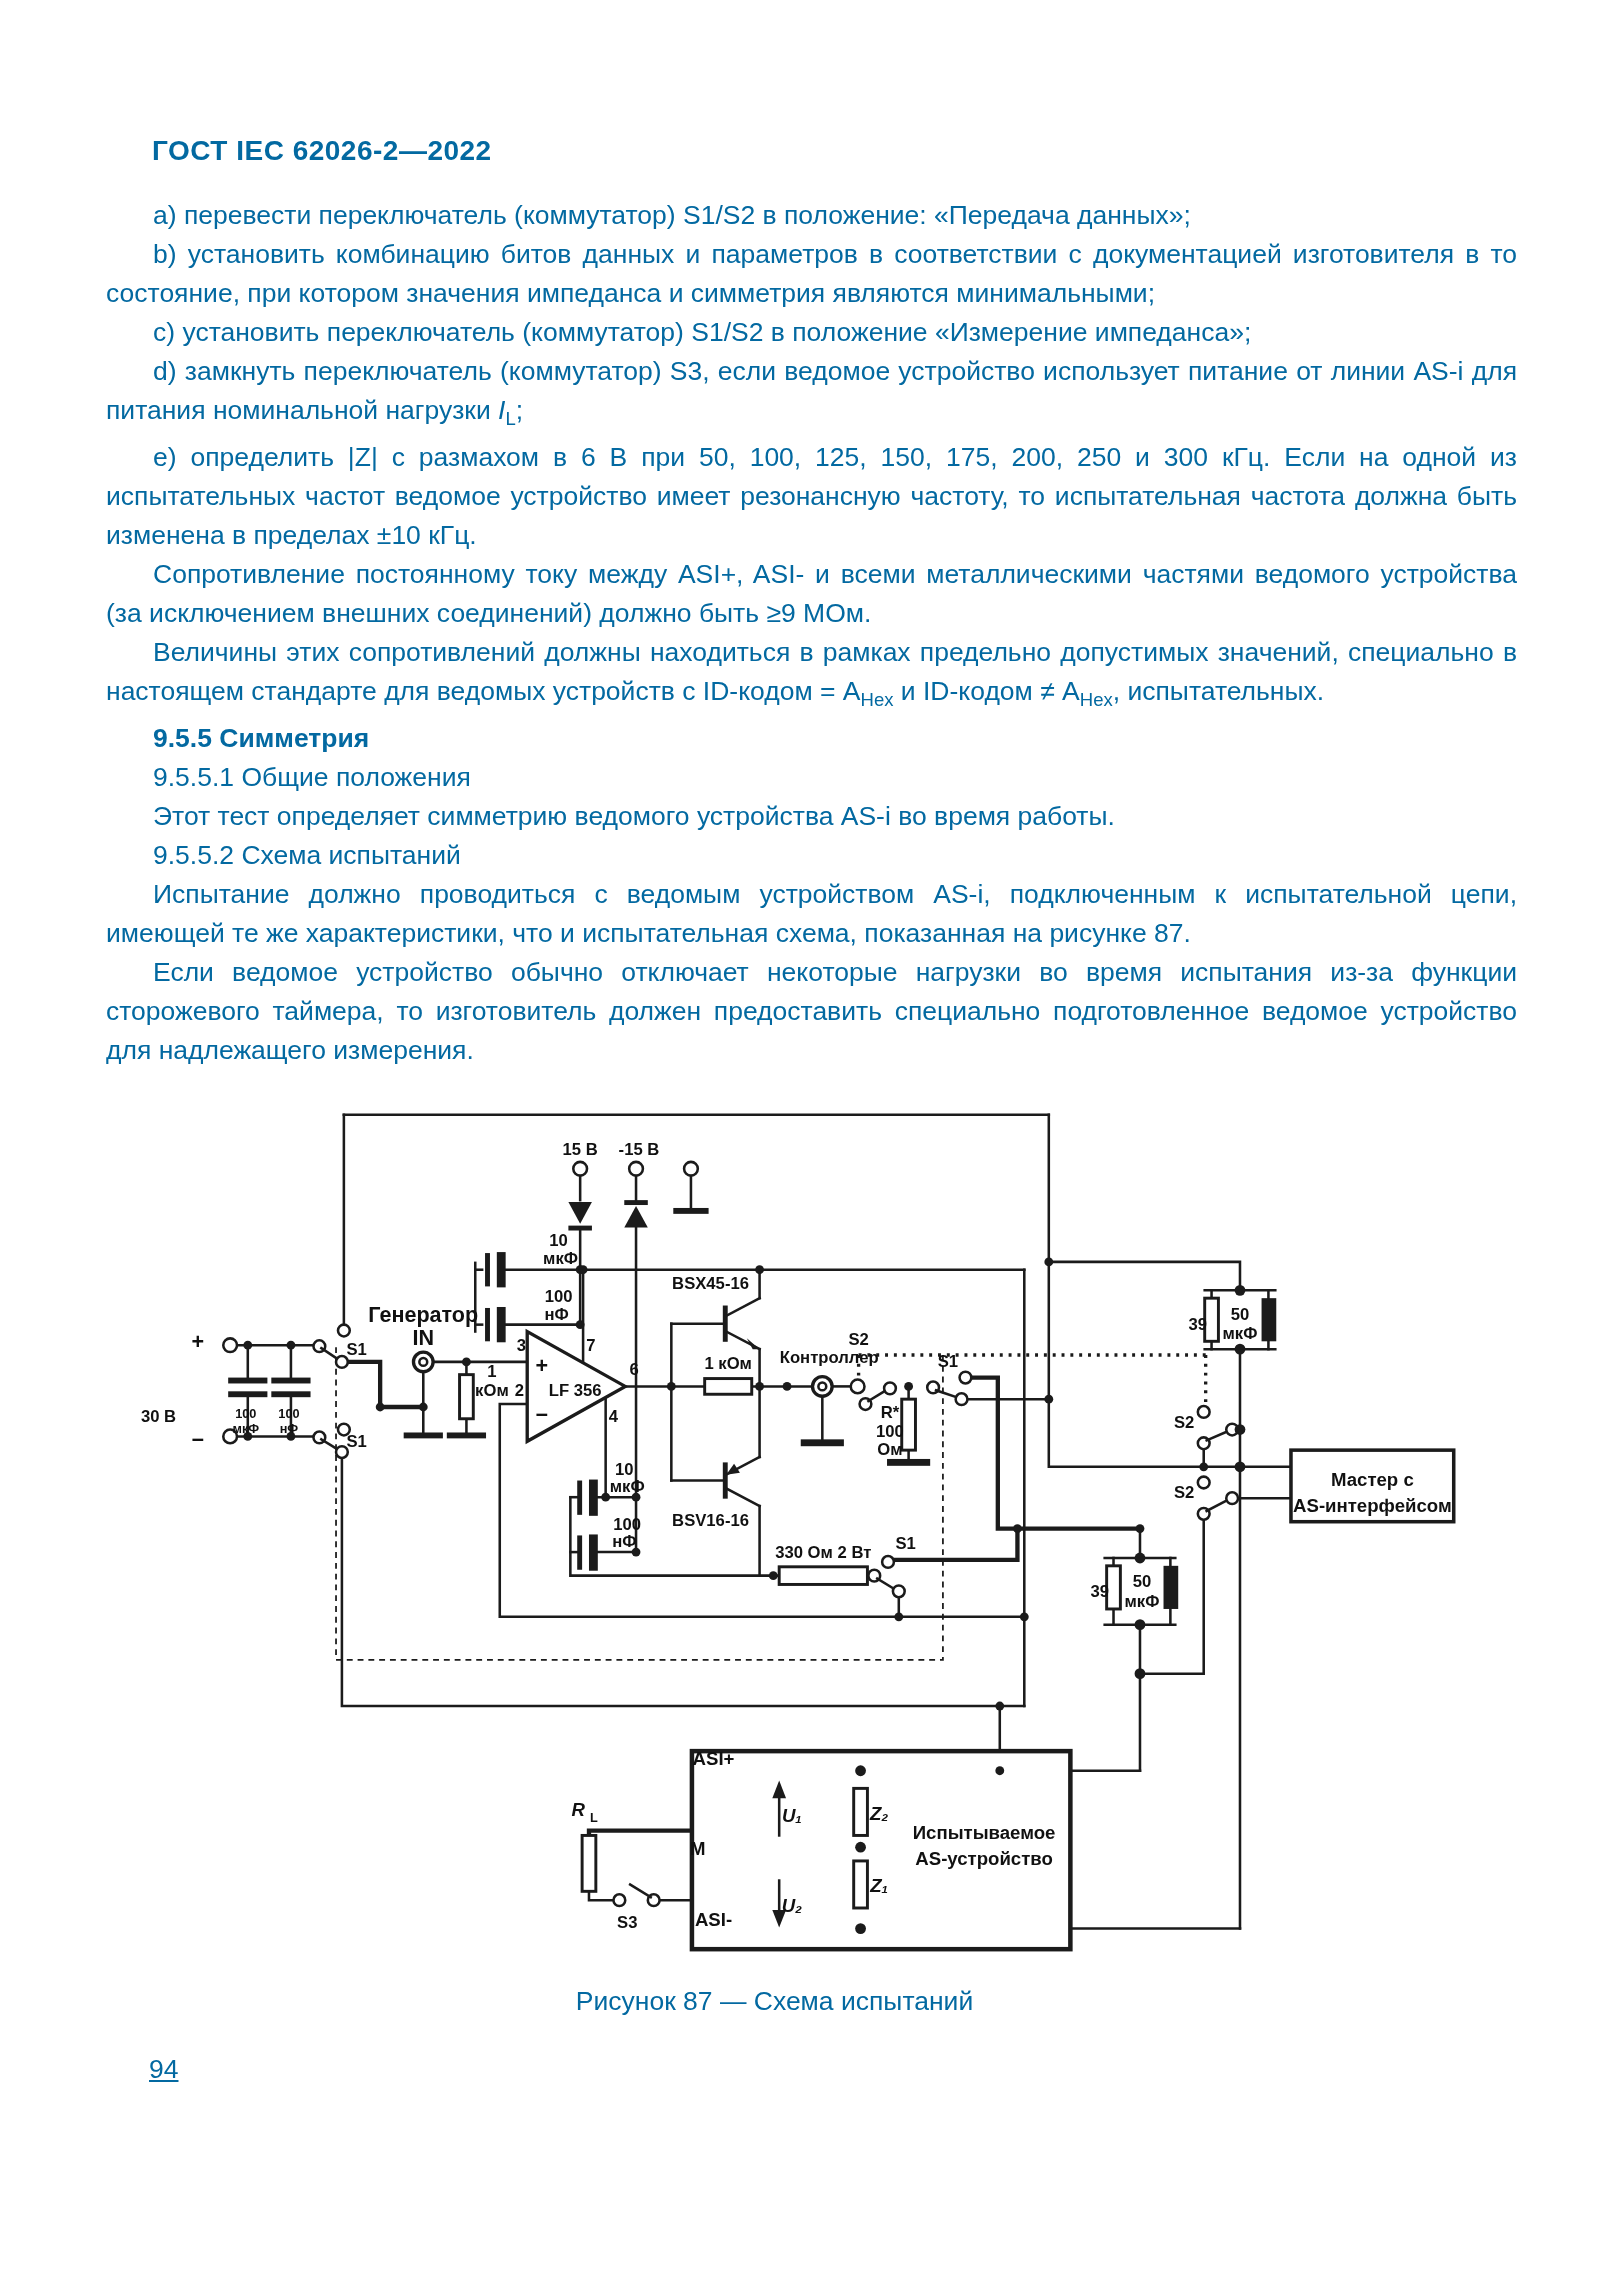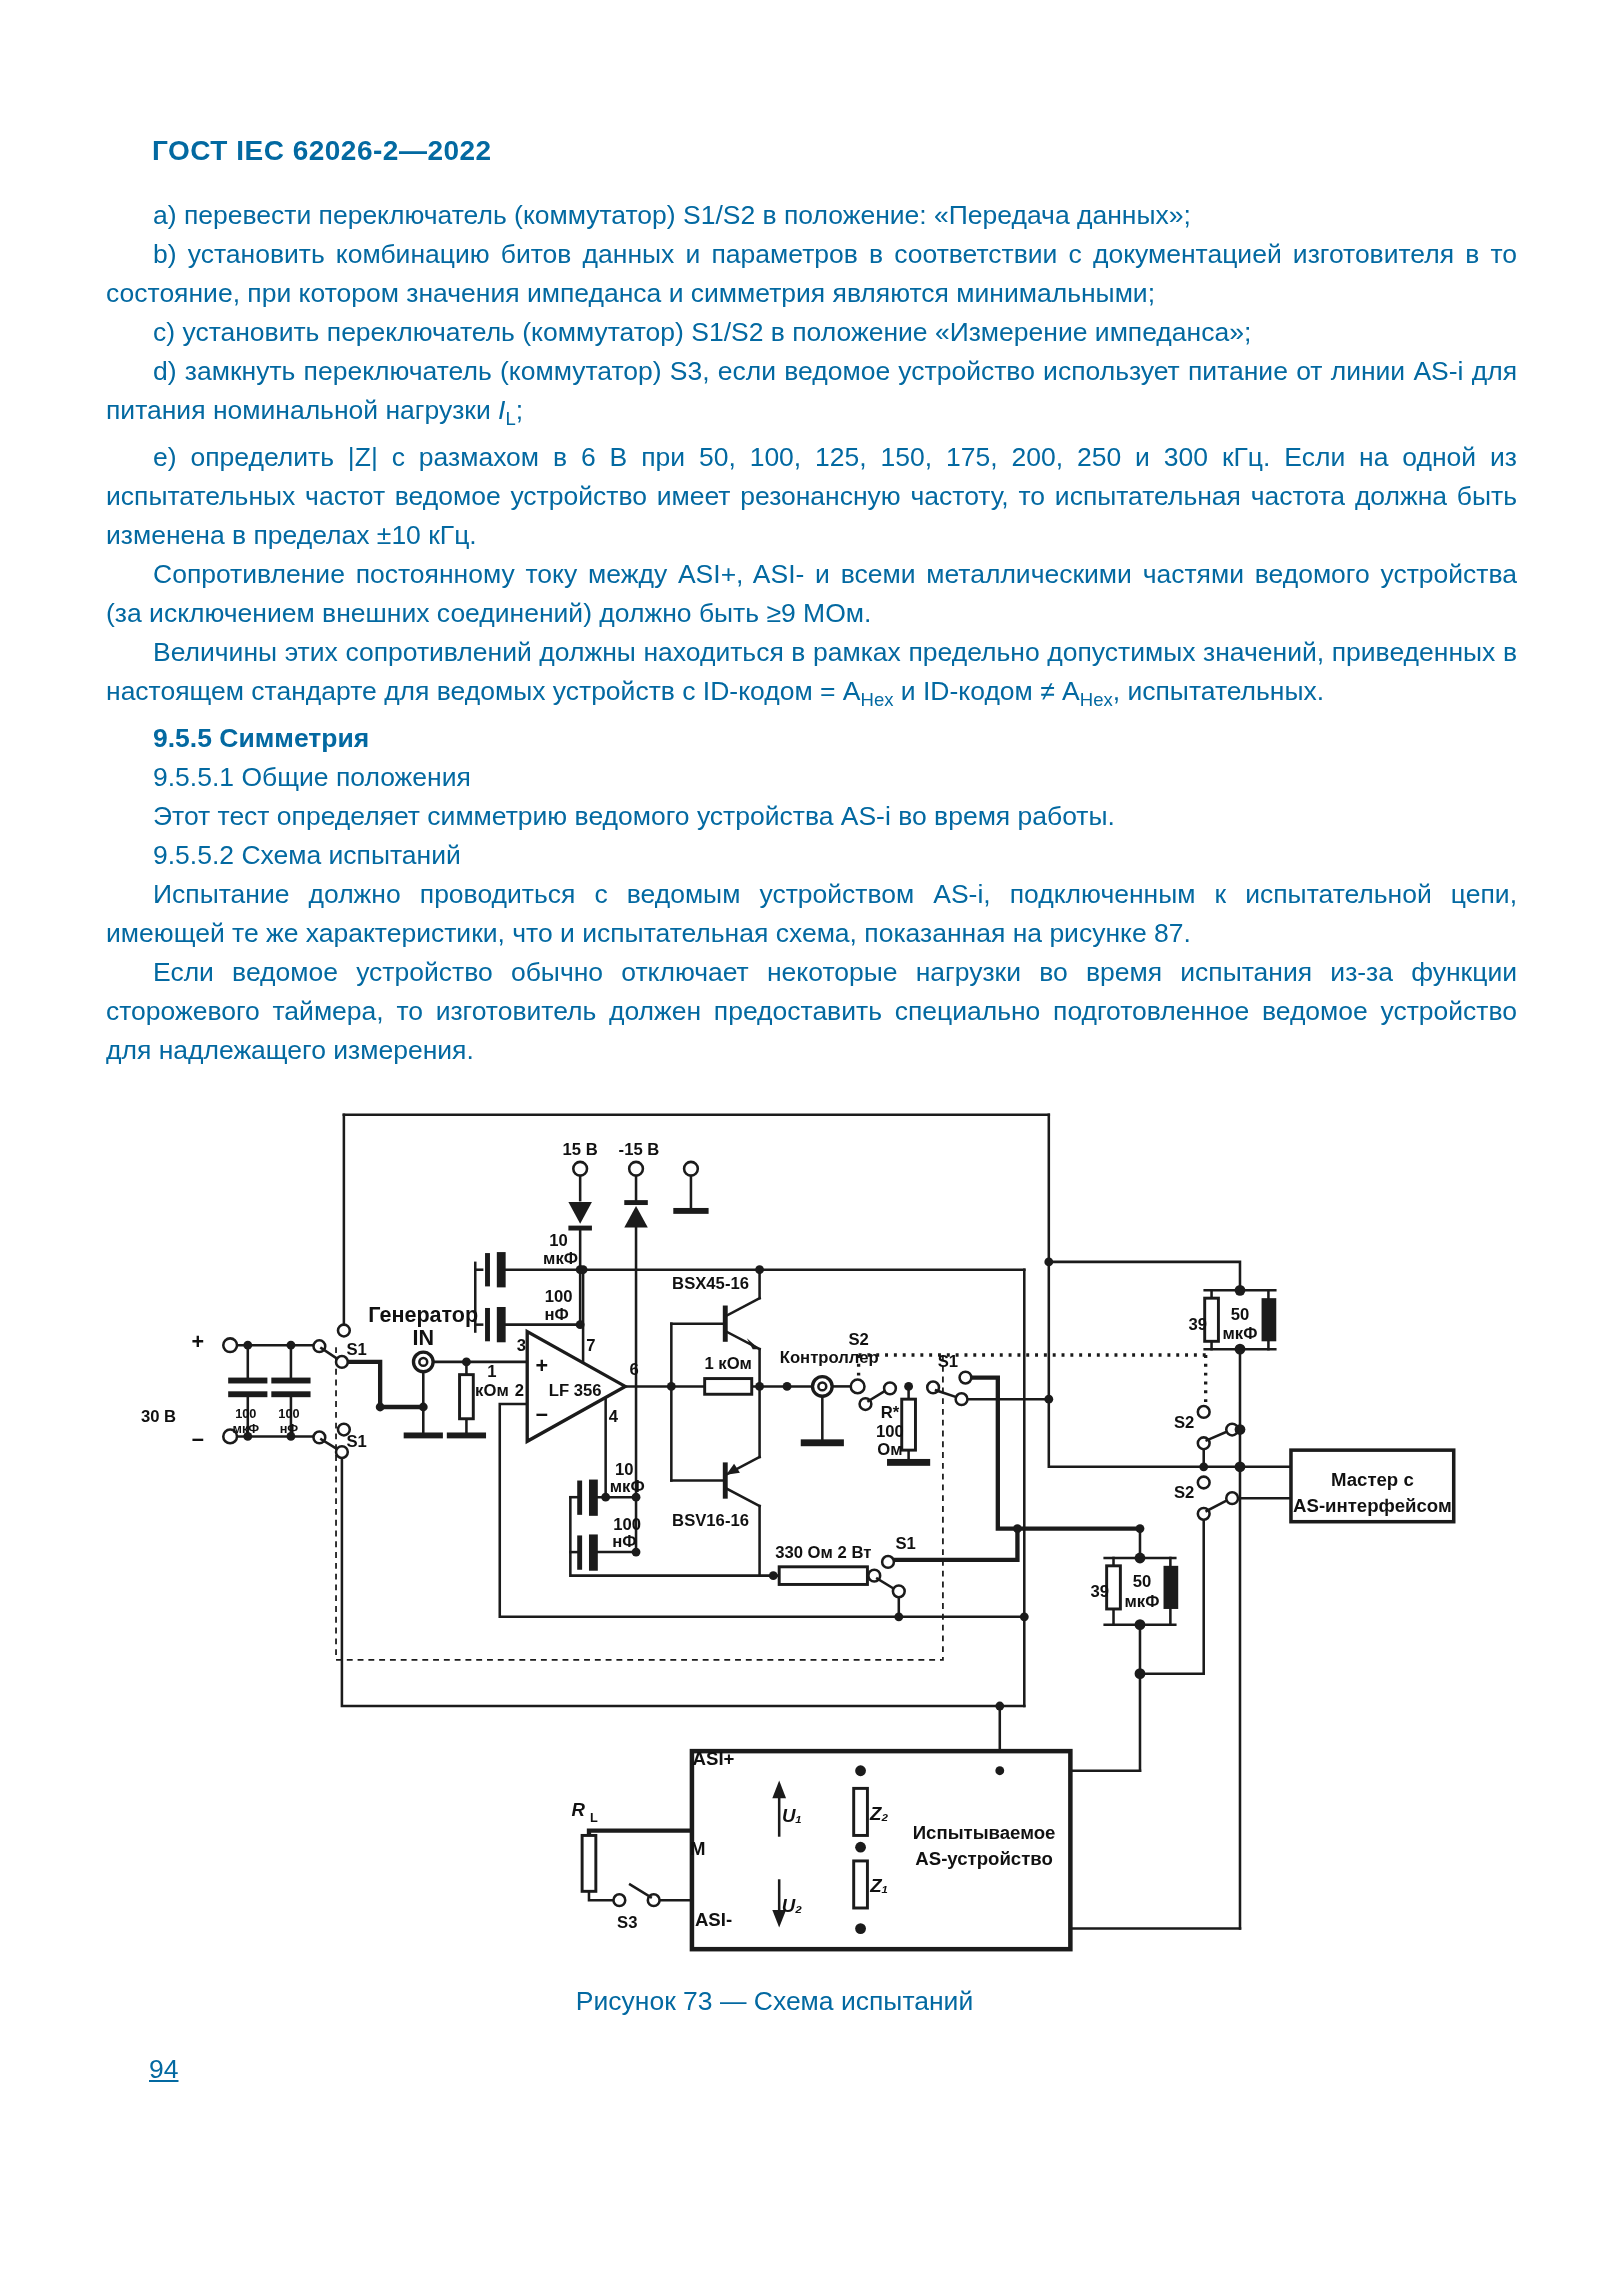--- a/index.html
+++ b/index.html
@@ -39,21 +39,21 @@
 
   <div class="doc-header">ГОСТ IEC 62026-2—2022</div>
 
   <div class="textblock" id="textblock">
       <p class=""><span>а) перевести переключатель (коммутатор) S1/S2 в положение: «Передача данных»;</span></p>
       <p class=""><span>b) установить комбинацию битов данных и параметров в соответствии с документацией изготовителя в то состояние, при котором значения импеданса и симметрия являются минимальными;</span></p>
       <p class=""><span>c) установить переключатель (коммутатор) S1/S2 в положение «Измерение импеданса»;</span></p>
       <p class=""><span>d) замкнуть переключатель (коммутатор) S3, если ведомое устройство использует питание от линии AS-i для питания номинальной нагрузки </span><span class="run-i">I</span><span class="run-sub">L</span><span>;</span></p>
       <p class=""><span>е) определить |Z| с размахом в 6 В при 50, 100, 125, 150, 175, 200, 250 и 300 кГц. Если на одной из испытательных частот ведомое устройство имеет резонансную частоту, то испытательная частота должна быть изменена в пределах ±10 кГц.</span></p>
       <p class=""><span>Сопротивление постоянному току между ASI+, ASI- и всеми металлическими частями ведомого устройства (за исключением внешних соединений) должно быть ≥9 МОм.</span></p>
-      <p class=""><span>Величины этих сопротивлений должны находиться в рамках предельно допустимых значений, приведенных в настоящем стандарте для ведомых устройств с ID-кодом = A</span><span class="run-sub">Hex</span><span> и ID-кодом ≠ A</span><span class="run-sub">Hex</span><span>, испытательных.</span></p>
+      <p class=""><span>Величины этих сопротивлений должны находиться в рамках предельно допустимых значений, специально в настоящем стандарте для ведомых устройств с ID-кодом = A</span><span class="run-sub">Hex</span><span> и ID-кодом ≠ A</span><span class="run-sub">Hex</span><span>, испытательных.</span></p>
       <p class="bold"><span>9.5.5 Симметрия</span></p>
       <p class=""><span>9.5.5.1 Общие положения</span></p>
       <p class=""><span>Этот тест определяет симметрию ведомого устройства AS-i во время работы.</span></p>
       <p class=""><span>9.5.5.2 Схема испытаний</span></p>
       <p class=""><span>Испытание должно проводиться с ведомым устройством AS-i, подключенным к испытательной цепи, имеющей те же характеристики, что и испытательная схема, показанная на рисунке 87.</span></p>
       <p class=""><span>Если ведомое устройство обычно отключает некоторые нагрузки во время испытания из-за функции сторожевого таймера, то изготовитель должен предоставить специально подготовленное ведомое устройство для надлежащего измерения.</span></p>
     </div>
 
   <div class="figure">
   <svg width="1353" height="912" viewBox="0 0 1380 930" xmlns="http://www.w3.org/2000/svg">
@@ -426,16 +426,16 @@
       <text class="lbl bx it anchor-s" x="668" y="878">U₂</text>
       <text class="lbl bx it anchor-s" x="757" y="784">Z₂</text>
       <text class="lbl bx it anchor-s" x="757" y="858">Z₁</text>
       <text class="lbl bx it anchor-s" x="450" y="780">R</text>
       <text class="lbl sm anchor-s" x="466" y="786">L</text>
       <text class="lbl" x="500" y="894">S3</text>
     </g>
   </svg>
   </div>
 
-  <div class="caption">Рисунок 73 — Схема испытаний</div>
+  <div class="caption">Рисунок 87 — Схема испытаний</div>
   <div class="pagenum">94</div>
 </div>
 
 
 </body></html>

